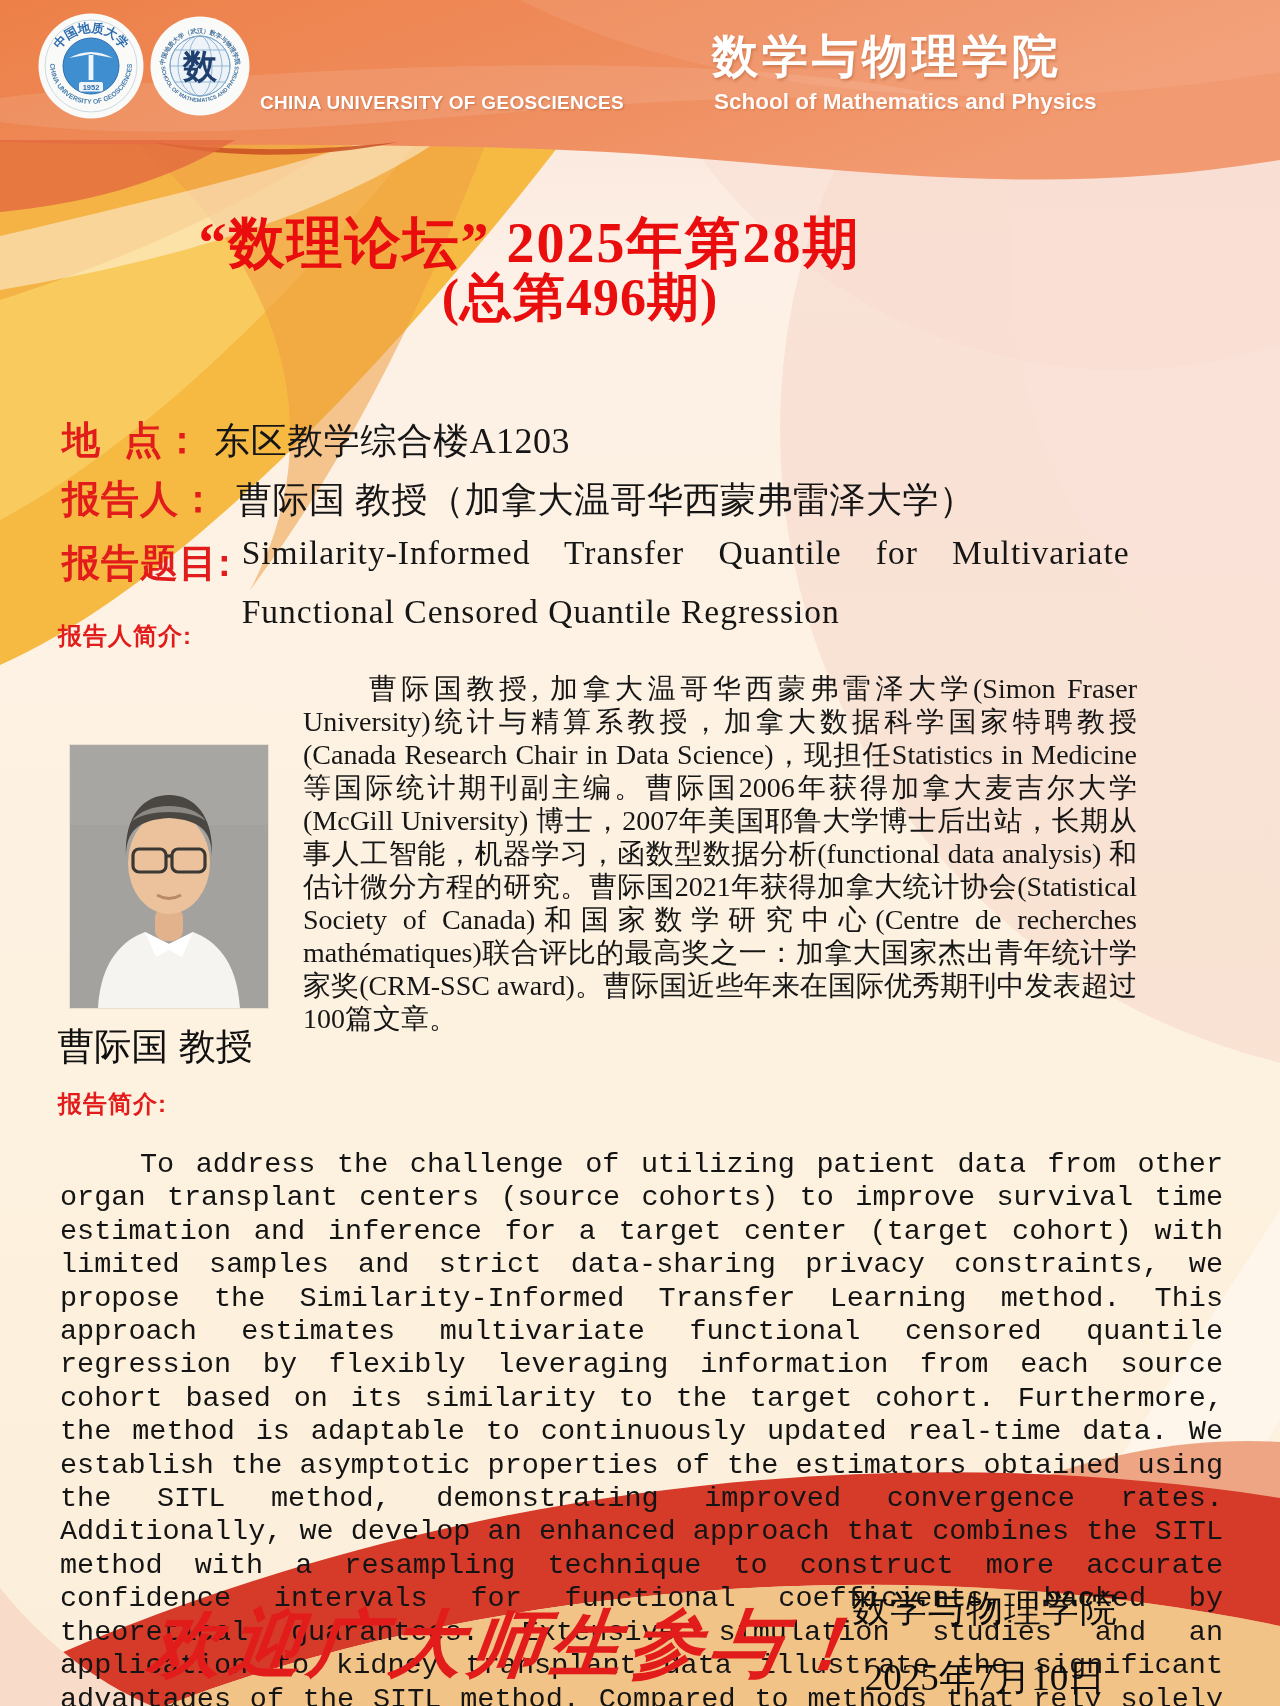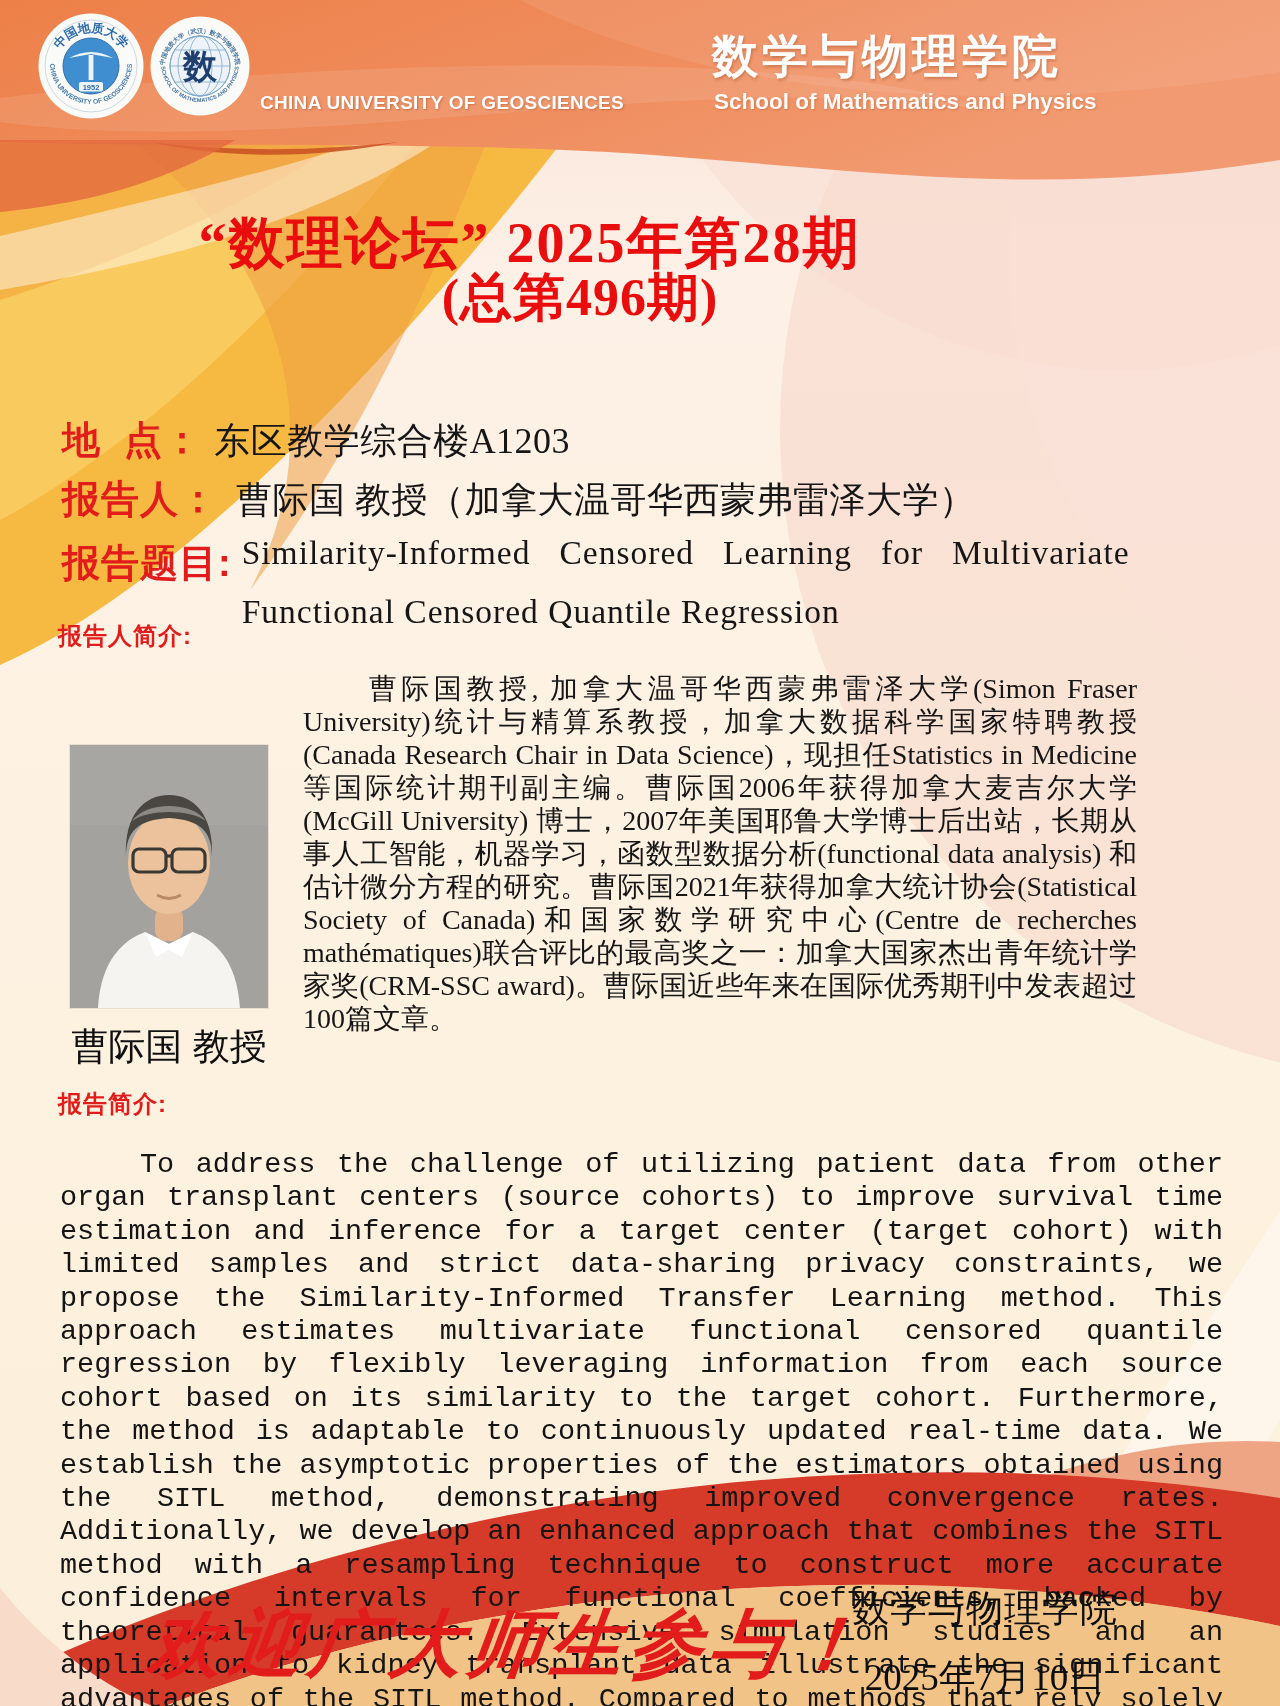--- a/index.html
+++ b/index.html
@@ -49,21 +49,21 @@
   .topic-l2{display:block;letter-spacing:1px;margin-top:13px;}
 
   
   .section-label{left:58px;font-size:24px;font-weight:bold;
           color:var(--accent-red,#e21b1b);letter-spacing:1px;}
   .bio-label{top:620px;}
   .abs-label{top:1088px;}
 
   .photo{left:70px;top:745px;width:198px;height:263px;
          box-shadow:0 0 0 1px rgba(0,0,0,.08);}
-  .photo-caption{left:34px;top:1022px;width:270px;text-align:center;
+  .photo-caption{left:20px;top:1022px;width:270px;text-align:center;
          font-size:37px;color:#101010;}
   .bio-text{left:303px;top:672px;width:834px;font-family:"Liberation Serif",serif;
          font-size:28px;line-height:33px;text-align:justify;text-indent:2.35em;
          color:var(--text-black,#161616);}
   .abstract-text{left:60px;top:1148px;width:1163px;
          font-family:Liberation Mono, monospace;font-size:28.5px;line-height:33.4px;
          text-align:justify;text-indent:80px;color:#141414;}
 
   
   .welcome{left:150px;top:1596px;font-family:"Liberation Serif",serif;
@@ -173,21 +173,21 @@
     <span class="dlabel">地  点：</span>
     <span class="dvalue">东区教学综合楼A1203</span>
   </div>
   <div class="layer detail-row row-spk">
     <span class="dlabel">报告人：</span>
     <span class="dvalue">曹际国 教授（加拿大温哥华西蒙弗雷泽大学）</span>
   </div>
   <div class="layer detail-row row-topic">
     <span class="dlabel">报告题目:</span>
     <span class="topic-lines">
-      <span class="topic-l1">Similarity-Informed Censored Learning for Multivariate</span>
+      <span class="topic-l1">Similarity-Informed Transfer Quantile for Multivariate</span>
       <span class="topic-l2">Functional Censored Quantile Regression</span>
     </span>
   </div>
 
   <div class="layer section-label bio-label">报告人简介:</div>
 
   <svg class="layer photo" viewBox="0 0 198 263" preserveAspectRatio="none">
     <rect width="198" height="263" fill="#a3a29e"></rect>
     <rect width="198" height="80" fill="#aBAaa6" opacity="0.5"></rect>
     <path d="M28,263 C31,214 54,195 75,187 L99,199 L123,187 C144,195 167,214 170,263 Z" fill="#f5f4f0"></path>

